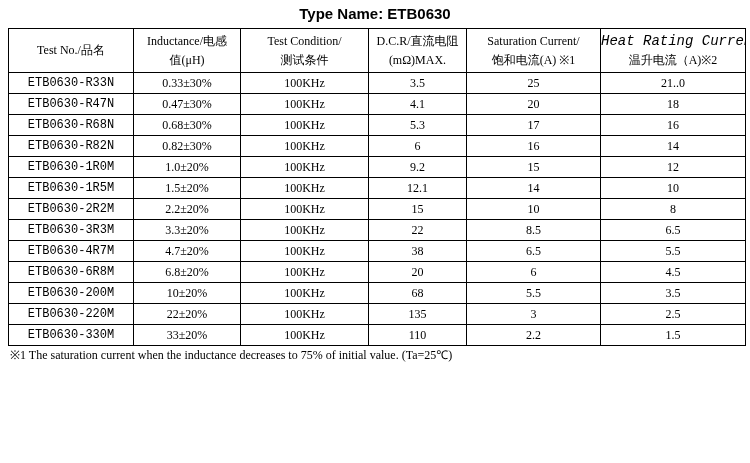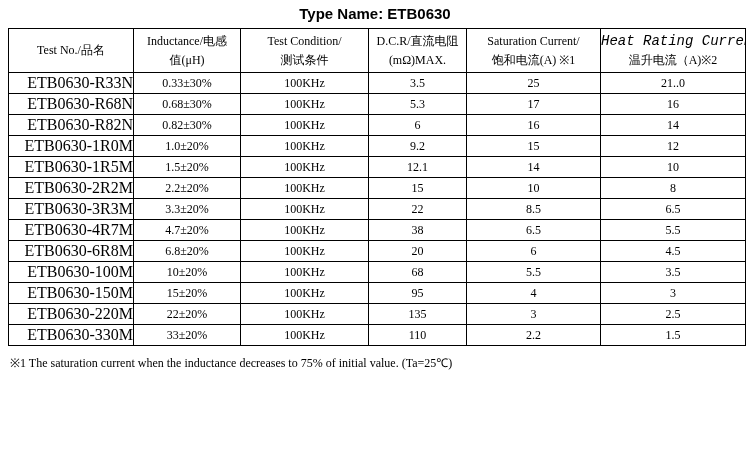--- a/index.html
+++ b/index.html
@@ -57,26 +57,25 @@
     font-style: italic;
   }
   table.spec td {
     height: 20px;
     font-family: "Liberation Serif", serif;
     font-size: 12px;
     line-height: 20px;
     white-space: nowrap;
   }
   table.spec td.col-0 {
-    font-family: Liberation Serif, serif;
-    font-size: 16px;
-    text-align: right;
+    font-family: Liberation Mono, monospace;
+    font-size: 12px;
   }
   .footnotes {
-    margin: 10px 0 0 10px;
+    margin: 2px 0 0 10px;
   }
   .fn {
     font-family: "Liberation Serif", serif;
     font-size: 12px;
     line-height: 14px;
     margin-bottom: 9px;
     color: #000000;
     white-space: nowrap;
   }
 </style>
@@ -126,20 +125,28 @@
     <tbody id="tableBody">
         <tr>
           <td class="col-0">ETB0630-R33N</td>
           <td class="col-1">0.33±30%</td>
           <td class="col-2">100KHz</td>
           <td class="col-3">3.5</td>
           <td class="col-4">25</td>
           <td class="col-5">21..0</td>
         </tr>
         <tr>
+          <td class="col-0">ETB0630-R47N</td>
+          <td class="col-1">0.47±30%</td>
+          <td class="col-2">100KHz</td>
+          <td class="col-3">4.1</td>
+          <td class="col-4">20</td>
+          <td class="col-5">18</td>
+        </tr>
+        <tr>
           <td class="col-0">ETB0630-R68N</td>
           <td class="col-1">0.68±30%</td>
           <td class="col-2">100KHz</td>
           <td class="col-3">5.3</td>
           <td class="col-4">17</td>
           <td class="col-5">16</td>
         </tr>
         <tr>
           <td class="col-0">ETB0630-R82N</td>
           <td class="col-1">0.82±30%</td>
@@ -190,36 +197,28 @@
         </tr>
         <tr>
           <td class="col-0">ETB0630-6R8M</td>
           <td class="col-1">6.8±20%</td>
           <td class="col-2">100KHz</td>
           <td class="col-3">20</td>
           <td class="col-4">6</td>
           <td class="col-5">4.5</td>
         </tr>
         <tr>
-          <td class="col-0">ETB0630-100M</td>
+          <td class="col-0">ETB0630-200M</td>
           <td class="col-1">10±20%</td>
           <td class="col-2">100KHz</td>
           <td class="col-3">68</td>
           <td class="col-4">5.5</td>
           <td class="col-5">3.5</td>
         </tr>
         <tr>
-          <td class="col-0">ETB0630-150M</td>
-          <td class="col-1">15±20%</td>
-          <td class="col-2">100KHz</td>
-          <td class="col-3">95</td>
-          <td class="col-4">4</td>
-          <td class="col-5">3</td>
-        </tr>
-        <tr>
           <td class="col-0">ETB0630-220M</td>
           <td class="col-1">22±20%</td>
           <td class="col-2">100KHz</td>
           <td class="col-3">135</td>
           <td class="col-4">3</td>
           <td class="col-5">2.5</td>
         </tr>
         <tr>
           <td class="col-0">ETB0630-330M</td>
           <td class="col-1">33±20%</td>

